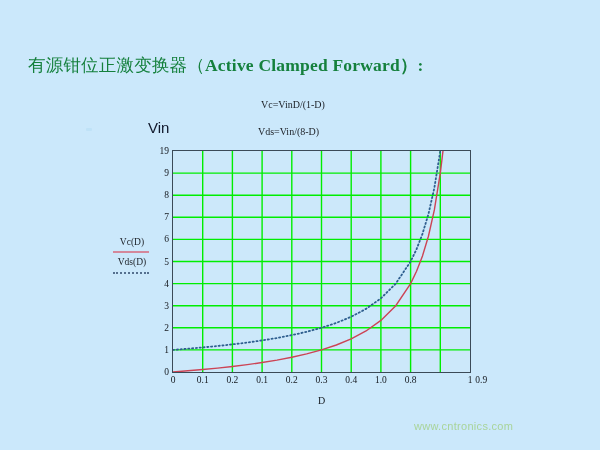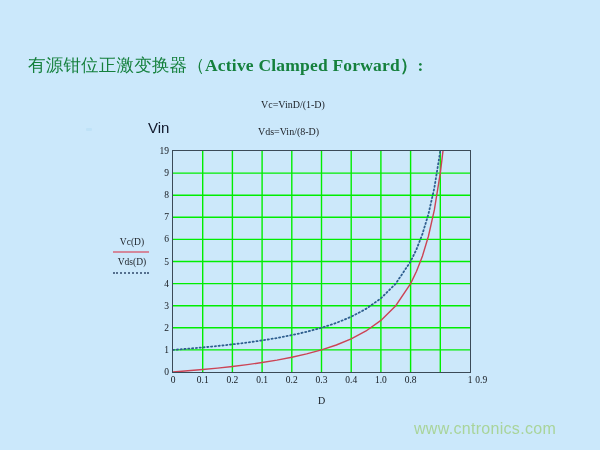--- a/index.html
+++ b/index.html
@@ -161,21 +161,21 @@
     font-size: 10px;
     color: #15191f;
   }
 
   
   #watermark {
     position: absolute;
     left: 414px;
     top: 420px;
     font-family: "Liberation Sans", sans-serif;
-    font-size: 16px;
+    font-size: 11px;
     color: #a9d49a;
     letter-spacing: 0.3px;
     white-space: nowrap;
   }
 </style>
 </head>
 <body>
 
 <div id="slide">
 

